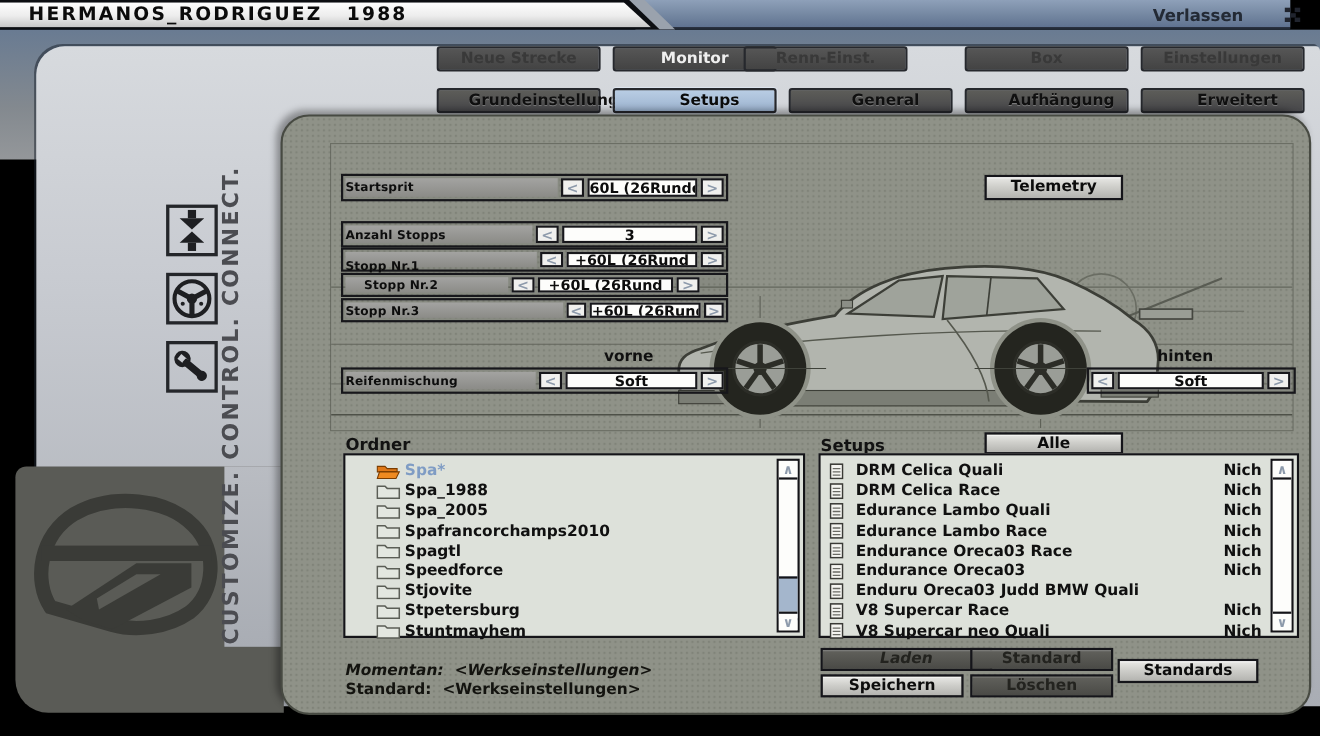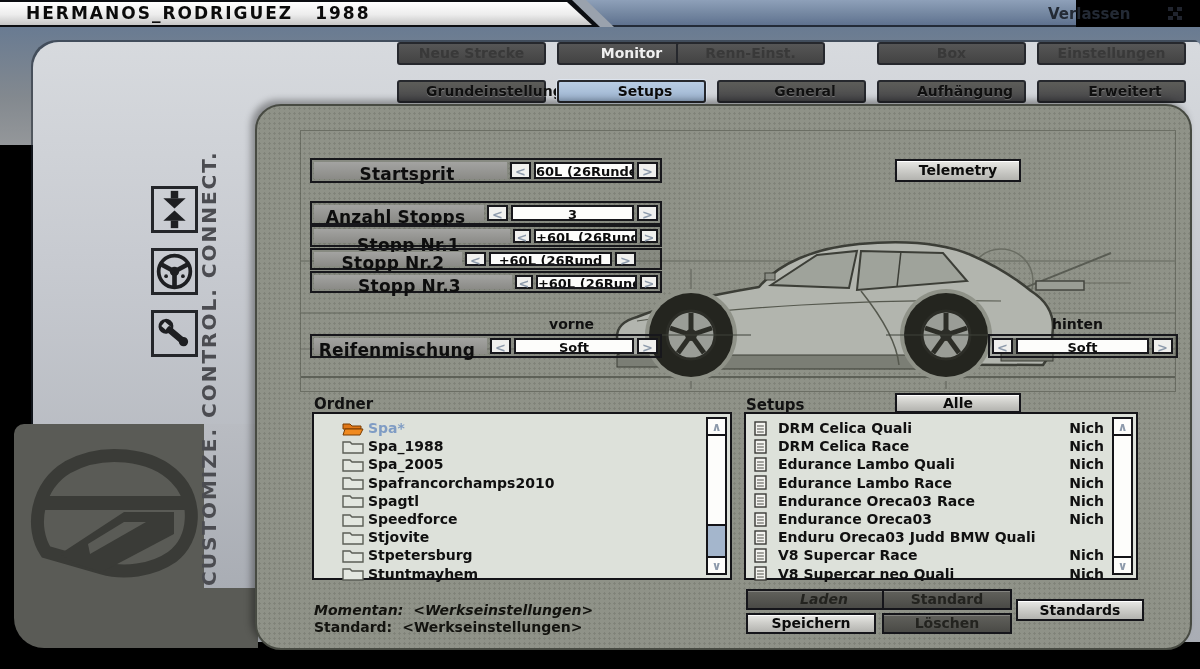--- a/index.html
+++ b/index.html
@@ -1,21 +1,21 @@
 <!DOCTYPE html>
 <html><head>
 <meta charset="utf-8">
 <style>
   * { margin:0; padding:0; box-sizing:border-box; }
   html,body { width:1200px; height:669px; background:#000; overflow:hidden;
               font-family:"DejaVu Sans", sans-serif; }
   #stage { position:relative; width:1200px; height:669px; background:#000; }
 
   
-  #topbar { position:absolute; left:0; top:0; width:1076px; height:27px;
+  #topbar { position:absolute; left:0; top:0; width:1173px; height:27px;
             background:linear-gradient(180deg,#8ea0b9 0%,#7487a1 55%,#5f7290 100%);
             border-bottom:2px solid #232b38; }
   #title-echo { position:absolute; left:552px; top:0; width:62px; height:27px;
             background:#9aa2ad; clip-path:polygon(0 0,34px 0,62px 100%,26px 100%); }
   #title-plate-outline { position:absolute; left:0; top:0; width:604px; height:27px;
             background:#0c0e12; clip-path:polygon(0 0,572px 0,600px 100%,0 100%); }
   #title-plate { position:absolute; left:0; top:2px; width:598px; height:23px;
             background:linear-gradient(180deg,#ffffff 0%,#ececec 55%,#c6c6c6 100%);
             clip-path:polygon(0 0,567px 0,592px 100%,0 100%); }
   #title-text { position:absolute; left:26px; top:3px; font-size:17px; font-weight:bold;
@@ -58,21 +58,21 @@
             background-size:5px 5px;
             box-shadow:-4px -4px 7px rgba(0,0,0,.35); }
 
   #sketch-area { position:absolute; left:43px; top:24px; width:876px; height:262px;
             border:1px solid rgba(40,42,34,.35); }
 
   
   .spin-row { position:absolute; display:flex; gap:3px; border:2px solid #17171b;
             padding:2px; background:rgba(0,0,0,.05); height:25px; }
   .spin-label { background:linear-gradient(180deg,#a3a3a1,#8b8b87);
-            color:#0d0d0d; font-size:17px; font-weight:bold; text-align:center;
+            color:#0d0d0d; font-size:11px; font-weight:bold; text-align:left;
             padding:2px 7px 0 0; flex:0 0 auto; letter-spacing:.2px; }
   .arrow-btn { width:21px; background:#f0f0ee; border:2px solid #17171b; color:#8d9aab;
             font-size:13px; font-weight:bold; text-align:center; line-height:15px;
             cursor:pointer; }
   .spin-field { background:#fdfdfb; border:2px solid #17171b; color:#0d0d0d;
             font-size:13px; font-weight:bold; text-align:center; line-height:16px;
             overflow:hidden; white-space:nowrap; }
 
   .tyre-caption { position:absolute; font-size:14px; font-weight:bold; color:#101010; }
 
@@ -282,21 +282,21 @@
     <div class="btn light" style="position:absolute;left:638px;top:53px;width:126px;height:23px;line-height:19px;">Telemetry</div>
 
     <div class="spin-row" style="left:53px;top:95px;width:352px;height:24px;">
       <div class="spin-label" style="width:170px;">Anzahl Stopps</div>
       <div class="arrow-btn">&lt;</div>
       <div class="spin-field" style="width:123px;">3</div>
       <div class="arrow-btn">&gt;</div>
     </div>
 
     <div class="spin-row" style="left:53px;top:119px;width:352px;height:22px;">
-      <div class="spin-label" style="width:196px;padding-top:6px;">Stopp Nr.1</div>
+      <div class="spin-label" style="width:174px;padding-top:6px;">Stopp Nr.1</div>
       <div class="arrow-btn" style="line-height:13px;">&lt;</div>
       <div class="spin-field" style="width:123px;line-height:14px;">+60L (26Rund</div>
       <div class="arrow-btn" style="line-height:13px;">&gt;</div>
     </div>
 
     <div class="spin-row" style="left:53px;top:142px;width:352px;height:22px;">
       <div class="spin-label" style="width:148px;padding-top:1px;padding-left:17px;">Stopp Nr.2</div>
       <div class="arrow-btn" style="line-height:13px;">&lt;</div>
       <div class="spin-field" style="width:123px;line-height:14px;">+60L (26Rund</div>
       <div class="arrow-btn" style="line-height:13px;">&gt;</div>
@@ -404,21 +404,21 @@
       </ul>
       <div class="scrollbar">
         <div class="sb-btn up">∧</div>
         <div class="sb-thumb" style="top:105px;height:40px;"></div>
         <div class="sb-btn down">∨</div>
       </div>
     </div>
 
     <div class="list-title" style="left:489px;top:290px;">Setups</div>
     <div class="btn light" style="position:absolute;left:638px;top:287px;width:126px;height:20px;line-height:16px;">Alle</div>
-    <div class="listbox" id="setup-list" style="left:487px;top:306px;width:394px;height:168px;">
+    <div class="listbox" id="setup-list" style="left:487px;top:306px;width:437px;height:168px;">
       <ul>
         <li>
           <span class="icon-cell">
             <svg width="13" height="15" viewBox="0 0 13 15">
                 <rect x="1" y="1" width="11" height="13" fill="#f4f4f0" stroke="#3a3a36" stroke-width="1.4"></rect>
                 <line x1="3" y1="5" x2="10" y2="5" stroke="#6a6a64" stroke-width="1.2"></line>
                 <line x1="3" y1="8" x2="10" y2="8" stroke="#6a6a64" stroke-width="1.2"></line>
                 <line x1="3" y1="11" x2="10" y2="11" stroke="#6a6a64" stroke-width="1.2"></line>
               </svg>
             </span>

